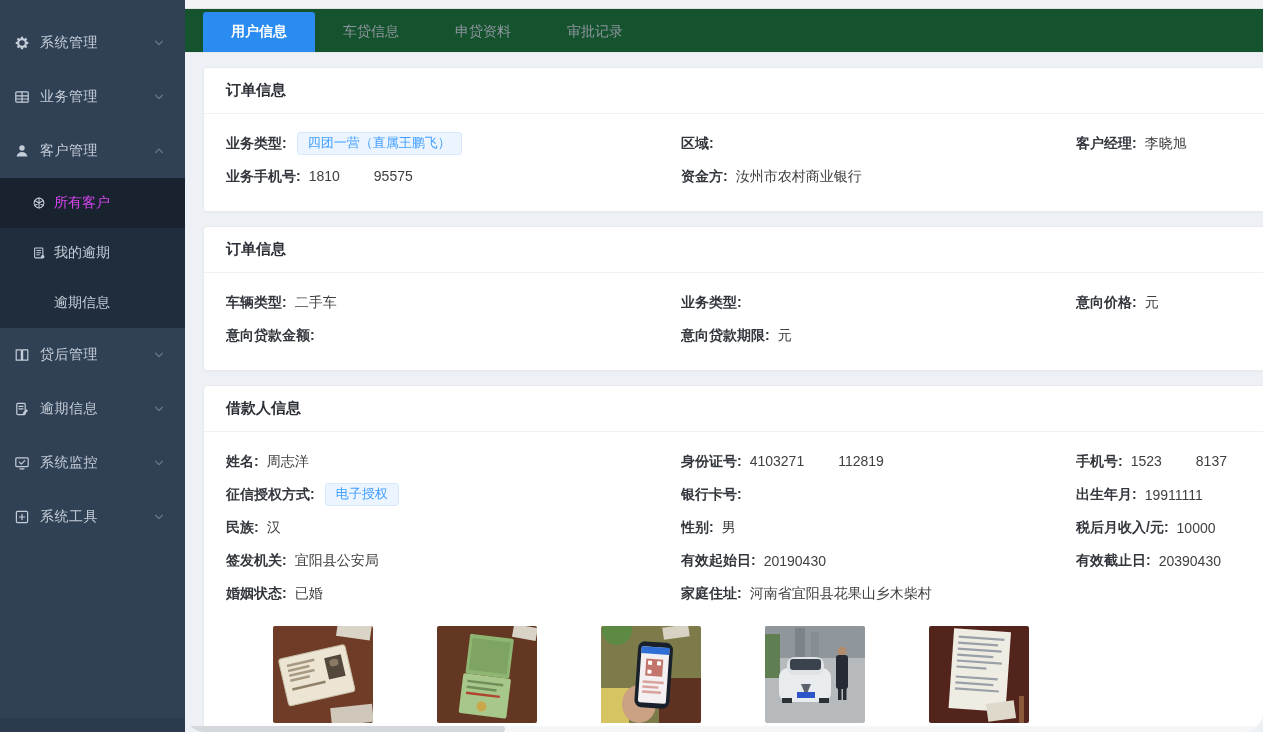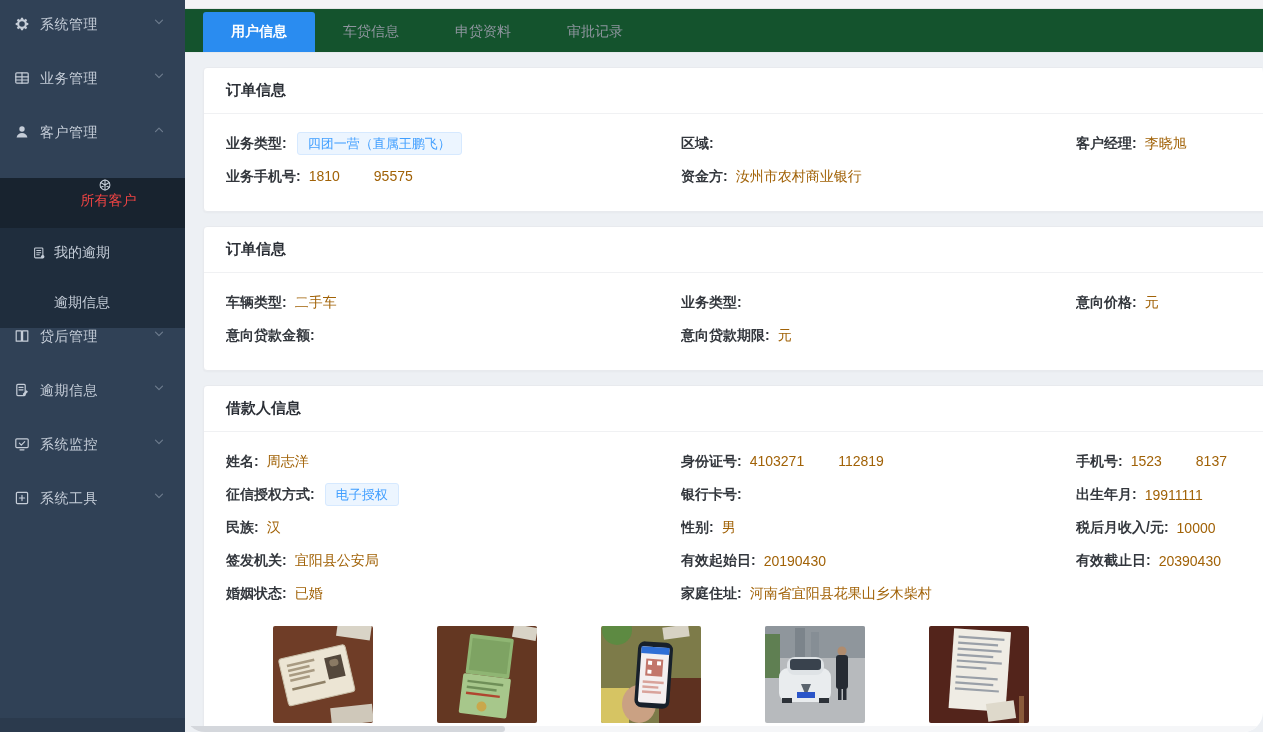--- a/index.html
+++ b/index.html
@@ -5,51 +5,51 @@
   * { margin:0; padding:0; box-sizing:border-box; }
   html,body { width:1263px; height:732px; overflow:hidden; }
   body {
     font-family:"Liberation Sans","DejaVu Sans",sans-serif;
     font-size:14px; color:#33373d; background:#edf0f4; display:flex;
   }
   
   .sidebar { width:185px; min-width:185px; height:732px; background:#304156;
     color:#c5cdd8; display:flex; flex-direction:column; position:relative; }
   .side-menu { flex:1; padding-top:16px; }
-  .side-item { height:54px; display:flex; align-items:flex-start; padding:0 20px 0 14px;
+  .side-item { height:54px; display:flex; align-items:center; padding:0 20px 0 14px;
     cursor:pointer; font-size:14px; }
   .side-item .ic { width:16px; height:16px; display:inline-flex; margin-right:10px; color:#c5cdd8; }
   .side-item .lbl { flex:1; letter-spacing:.5px; }
   .chev { width:12px; height:12px; color:#6d7b8d; display:inline-flex; }
   .submenu { background:#1f2d3d; }
   .sub-item { height:50px; display:flex; align-items:center; padding-left:32px; cursor:pointer; }
   .sub-item .ic { width:14px; height:14px; display:inline-flex; margin-right:8px; color:#c5cdd8; }
   .sub-item .spacer { width:22px; }
-  .sub-item.active { background:#18232f; color:#ef4444;flex-direction:column; }
+  .sub-item.active { background:#18232f; color:#d946ef; }
   .side-foot { height:14px; background:#2b3a4d; }
   
   .main { flex:1; display:flex; flex-direction:column; min-width:0; }
   .topstrip { height:9px; background:#f3f3f5; border-bottom:1px solid #e4e4e6; }
   .tabbar { background:#14532d; height:44px; padding:3px 0 0 18px; display:flex;
     border-bottom:1px solid #e6e9ec; }
   .tab { height:40px; padding:0 28px; display:flex; align-items:center; cursor:pointer;
     color:#8e959e; font-size:14px; border-radius:3px 3px 0 0; }
   .tab.active { color:#fff; font-weight:bold; }
   .content { flex:1; padding:14px 0 0 18px; background:#edf0f4; overflow:hidden; position:relative;border-radius:20px; }
   .card { background:#fff; width:1092px; border:1px solid #e8eaee; border-radius:4px;
     box-shadow:0 1px 2px rgba(0,0,0,.03); margin-bottom:14px; }
   .card-hd { padding:13px 22px; font-size:15px; font-weight:bold; color:#2b2f36;
     border-bottom:1px solid #f0f1f3; }
   .card-bd { padding:13px 0 18px 22px; }
   .frow { display:grid; grid-template-columns:455px 395px 1fr; align-items:center; min-height:33px; }
   .fcell { display:flex; align-items:center; white-space:nowrap; overflow:hidden; }
   .flabel { font-weight:bold; color:#33373d; }
-  .fvalue { color:#a16207; margin-left:8px; }
+  .fvalue { color:#404040; margin-left:8px; }
   .tag { margin-left:10px; background:#ecf5ff; border:1px solid #d6e9ff; color:#409eff;
-    font-size:13px; padding:3px 10px; border-radius:3px; line-height:1.2; }
+    font-size:13px; padding:3px 10px; border-radius:3px; line-height:1.2;font-family:Liberation Mono, monospace; }
   .smudge { display:inline-block; width:32px; height:15px; background:#fff;
     border-radius:3px; vertical-align:middle; margin:0 1px; }
   
   .photos { display:flex; gap:64px; padding:16px 0 0 47px; }
   .thumb { width:100px; }
   .thumb svg { width:100px; height:97px; display:block; border-radius:2px; cursor:pointer; }
   .hscroll { position:absolute; left:0; bottom:0; width:100%; height:6px; background:#f5f6f8; }
   .hscroll .thumb-bar { width:320px; height:6px; background:#d4d7dc; border-radius:3px; }
 </style>
 </head>

